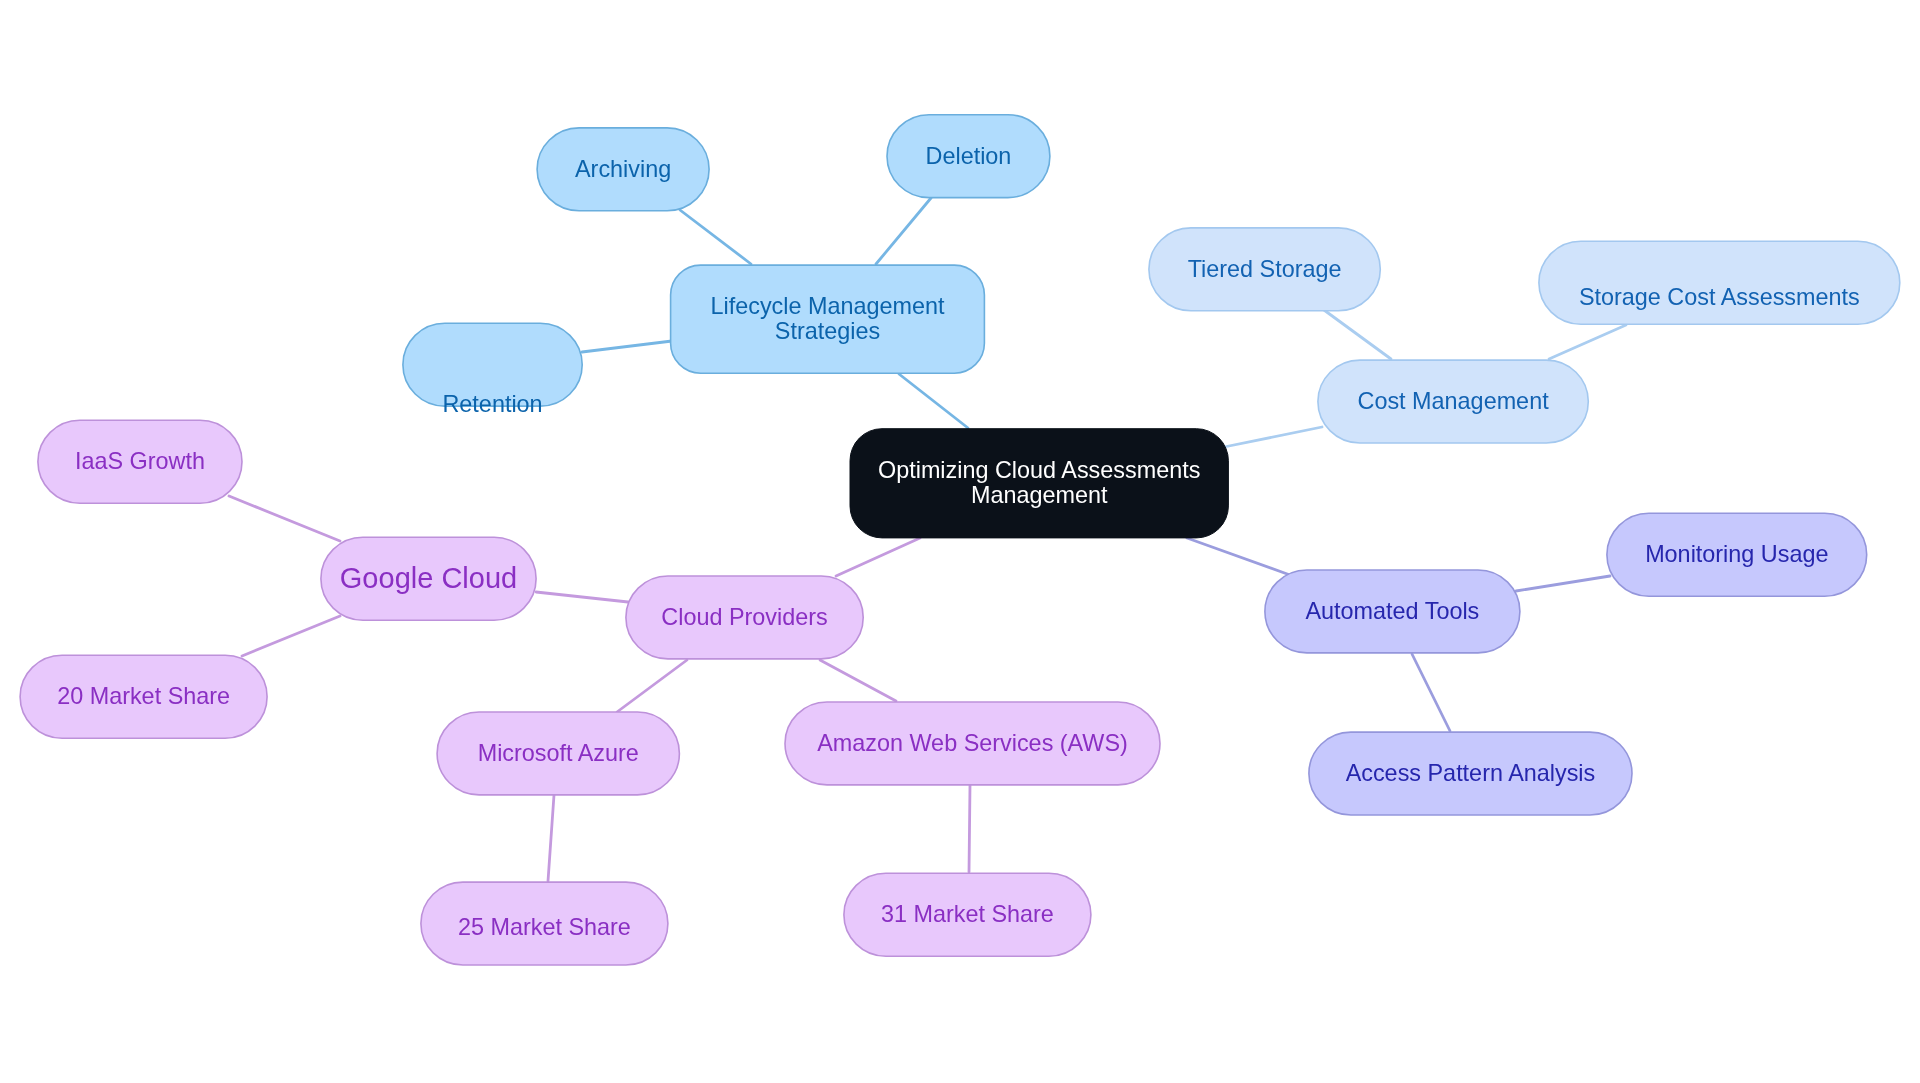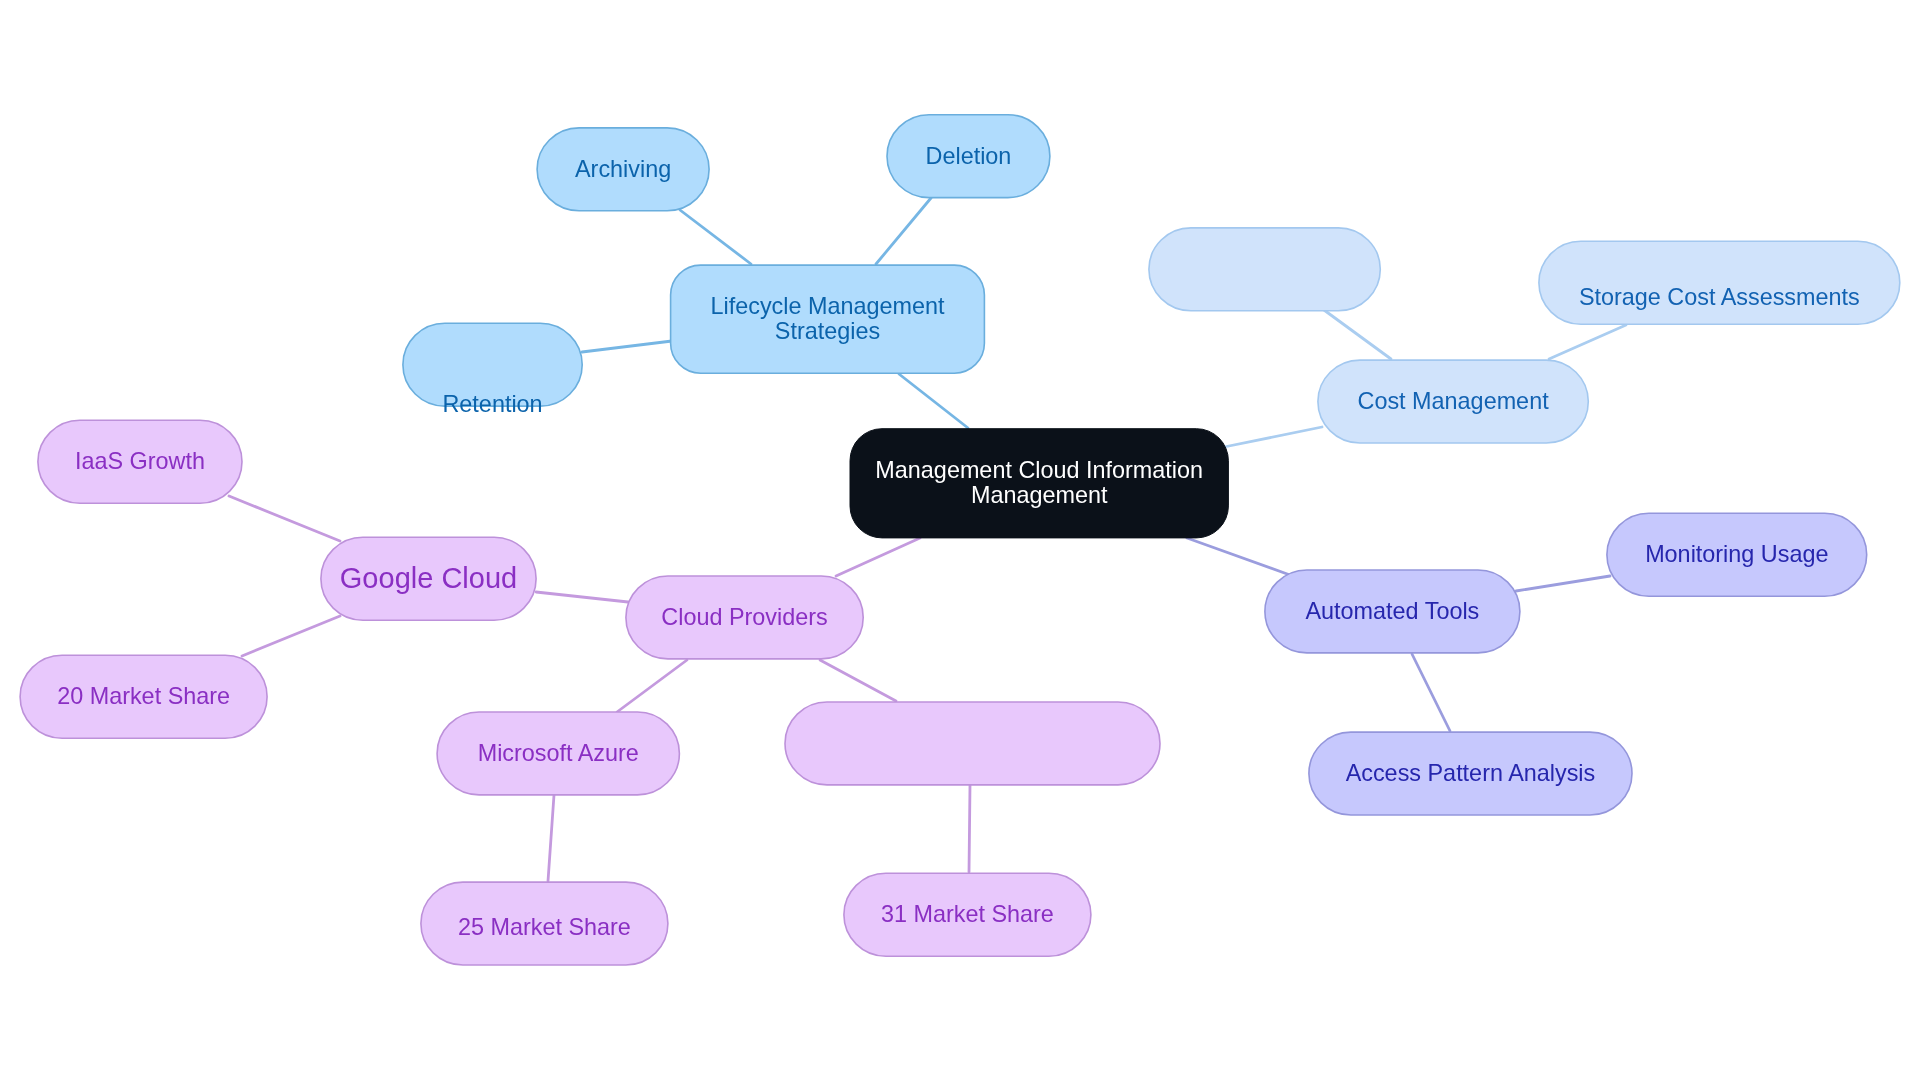--- a/index.html
+++ b/index.html
@@ -53,36 +53,39 @@
         <rect x="320.9" y="537.3" width="215.2" height="82.9" rx="42" ry="42" fill="#e8c8fc" stroke="#bd91da" stroke-width="1.6"></rect>
         <rect x="37.9" y="420.3" width="204.1" height="82.9" rx="42" ry="42" fill="#e8c8fc" stroke="#bd91da" stroke-width="1.6"></rect>
         <rect x="20.1" y="655.3" width="247" height="82.9" rx="42" ry="42" fill="#e8c8fc" stroke="#bd91da" stroke-width="1.6"></rect>
         <rect x="437.1" y="712" width="242.3" height="82.9" rx="42" ry="42" fill="#e8c8fc" stroke="#bd91da" stroke-width="1.6"></rect>
         <rect x="420.9" y="882.1" width="247" height="82.9" rx="42" ry="42" fill="#e8c8fc" stroke="#bd91da" stroke-width="1.6"></rect>
         <rect x="785" y="702" width="375" height="82.9" rx="42" ry="42" fill="#e8c8fc" stroke="#bd91da" stroke-width="1.6"></rect>
         <rect x="843.9" y="873.3" width="247" height="82.9" rx="42" ry="42" fill="#e8c8fc" stroke="#bd91da" stroke-width="1.6"></rect>
       </g>
   </svg>
 <div class="node" style="left: 849.5px; top: 428.2px; width: 379.4px; height: 110.2px; border-radius: 32px; color: rgb(255, 255, 255); font-size: 23.4px;">
-      <span>Management Cloud Information Management</span>
+      <span>Optimizing Cloud Assessments Management</span>
     </div>
     <div class="node" style="left: 670.1px; top: 264.6px; width: 314.8px; height: 109.1px; border-radius: 30px; color: rgb(11, 99, 171); font-size: 23.4px; justify-content: center;">
       <span>Lifecycle Management Strategies</span>
     </div>
     <div class="node" style="left: 536.6px; top: 127.4px; width: 173px; height: 83.9px; border-radius: 42px; color: rgb(11, 99, 171); font-size: 23.4px;">
       <span>Archiving</span>
     </div>
     <div class="node" style="left: 886.5px; top: 114.2px; width: 163.9px; height: 83.9px; border-radius: 42px; color: rgb(11, 99, 171); font-size: 23.4px; text-align: right;">
       <span>Deletion</span>
     </div>
     <div class="node" style="left: 402.4px; top: 322.7px; width: 180.3px; height: 83.9px; border-radius: 42px; color: rgb(11, 99, 171); font-size: 23.4px; margin-top: 40px;">
       <span>Retention</span>
     </div>
     <div class="node" style="left: 1317.4px; top: 359.6px; width: 271.4px; height: 83.9px; border-radius: 42px; color: rgb(18, 98, 178); font-size: 23.4px;">
       <span>Cost Management</span>
+    </div>
+    <div class="node" style="left: 1148.4px; top: 227.4px; width: 232.4px; height: 83.9px; border-radius: 42px; color: rgb(18, 98, 178); font-size: 23.4px;">
+      <span>Tiered Storage</span>
     </div>
     <div class="node" style="left: 1538.4px; top: 256px; width: 361.9px; height: 83.9px; border-radius: 42px; color: rgb(18, 98, 178); font-size: 23.4px;">
       <span>Storage Cost Assessments</span>
     </div>
     <div class="node" style="left: 1264.4px; top: 569.5px; width: 256px; height: 83.9px; border-radius: 42px; color: rgb(38, 38, 173); font-size: 23.4px;">
       <span>Automated Tools</span>
     </div>
     <div class="node" style="left: 1606.4px; top: 512.8px; width: 260.8px; height: 83.9px; border-radius: 42px; color: rgb(38, 38, 173); font-size: 23.4px;">
       <span>Monitoring Usage</span>
     </div>
@@ -100,16 +103,19 @@
     </div>
     <div class="node" style="left: 19.6px; top: 654.8px; width: 248px; height: 83.9px; border-radius: 42px; color: rgb(138, 47, 195); font-size: 23.4px;">
       <span>20 Market Share</span>
     </div>
     <div class="node" style="left: 436.6px; top: 711.5px; width: 243.3px; height: 83.9px; border-radius: 42px; color: rgb(138, 47, 195); font-size: 23.4px;">
       <span>Microsoft Azure</span>
     </div>
     <div class="node" style="left: 420.4px; top: 881.6px; width: 248px; height: 92px; border-radius: 42px; color: rgb(138, 47, 195); font-size: 23.4px;">
       <span>25 Market Share</span>
     </div>
+    <div class="node" style="left: 784.5px; top: 701.5px; width: 376px; height: 83.9px; border-radius: 42px; color: rgb(138, 47, 195); font-size: 23.4px;">
+      <span>Amazon Web Services (AWS)</span>
+    </div>
     <div class="node" style="left: 843.4px; top: 872.8px; width: 248px; height: 83.9px; border-radius: 42px; color: rgb(138, 47, 195); font-size: 23.4px;">
       <span>31 Market Share</span>
     </div>
   </div>
 
 </body></html>

